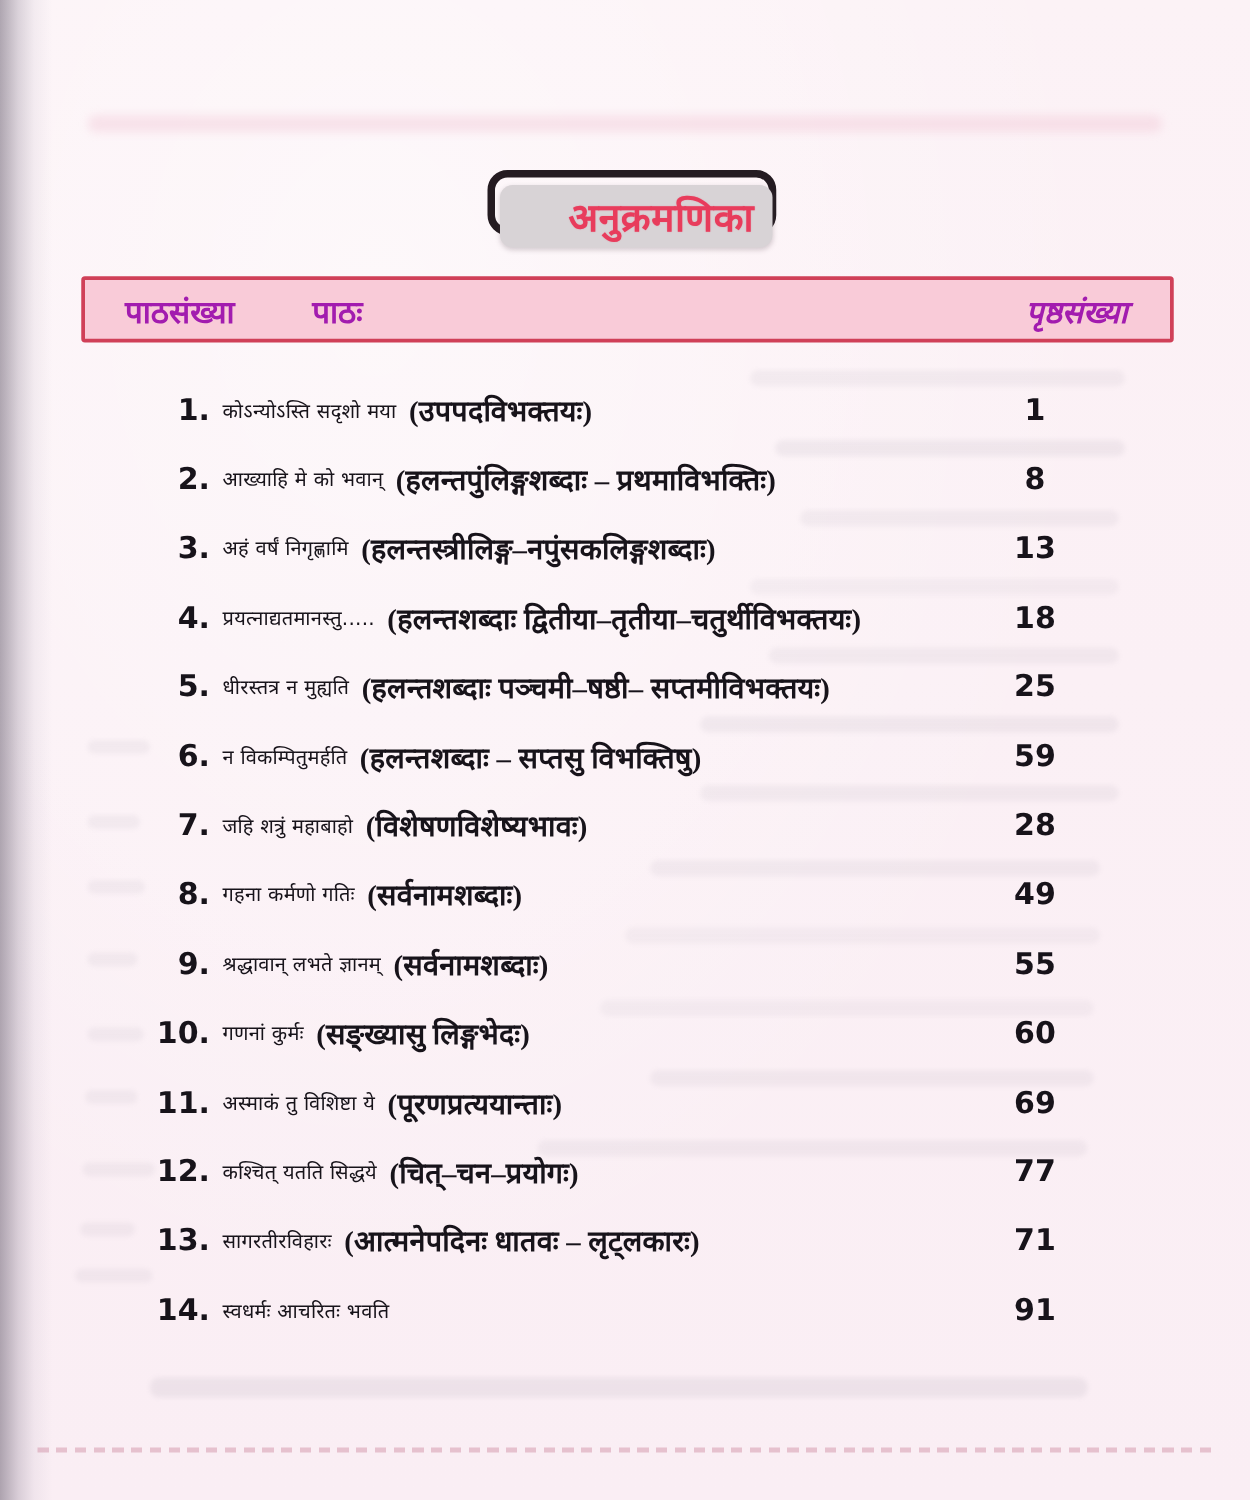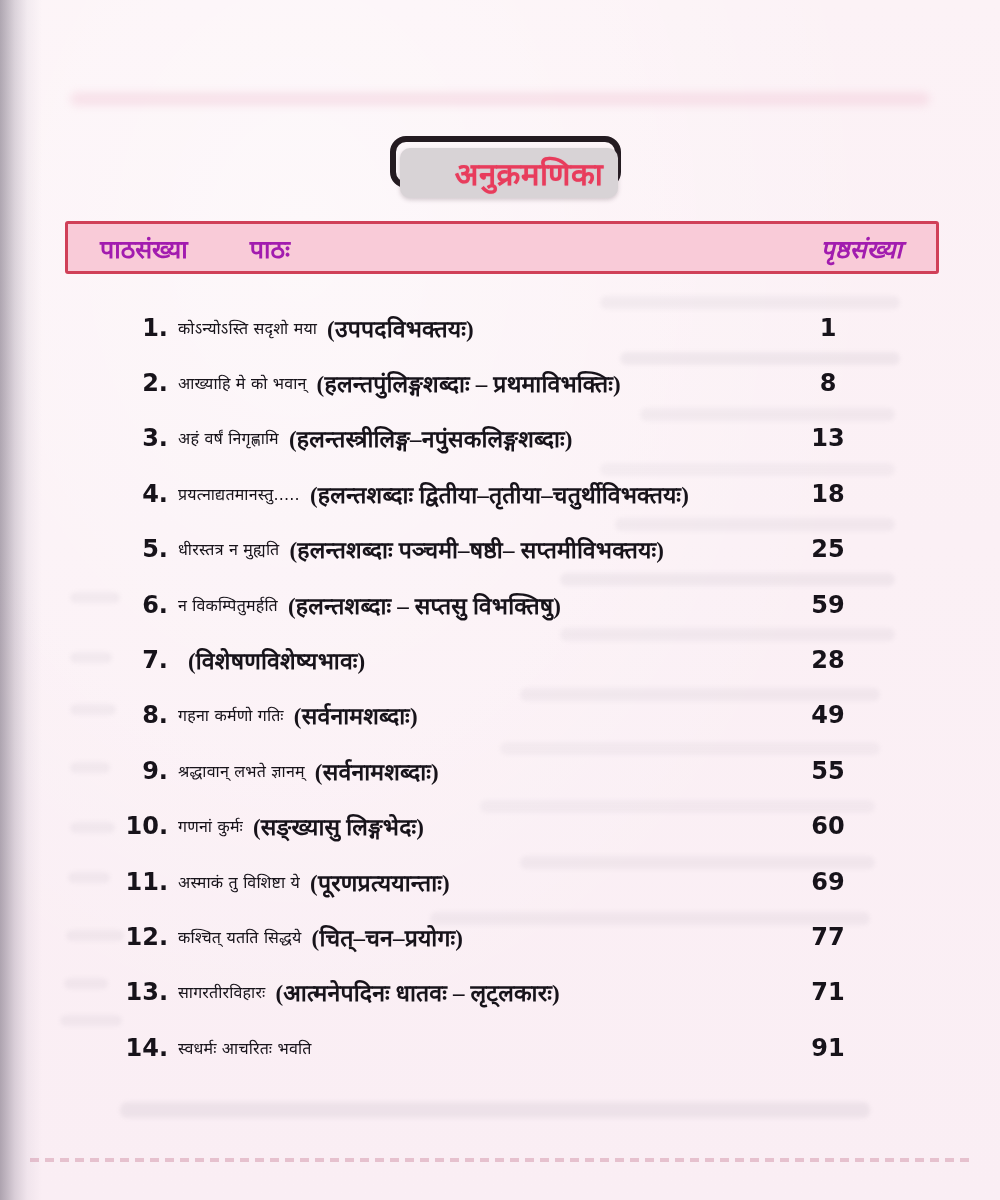--- a/index.html
+++ b/index.html
@@ -132,20 +132,21 @@
         <span class="toc-page">25</span>
       </div>
       <div class="toc-row">
         <span class="toc-num">6.</span>
         <span class="toc-title">न विकम्पितुमर्हति</span>
         <span class="toc-detail">(हलन्तशब्दाः – सप्तसु विभक्तिषु)</span>
         <span class="toc-page">59</span>
       </div>
       <div class="toc-row">
         <span class="toc-num">7.</span>
+        <span class="toc-title">जहि शत्रुं महाबाहो</span>
         <span class="toc-detail">(विशेषणविशेष्यभावः)</span>
         <span class="toc-page">28</span>
       </div>
       <div class="toc-row">
         <span class="toc-num">8.</span>
         <span class="toc-title">गहना कर्मणो गतिः</span>
         <span class="toc-detail">(सर्वनामशब्दाः)</span>
         <span class="toc-page">49</span>
       </div>
       <div class="toc-row">

